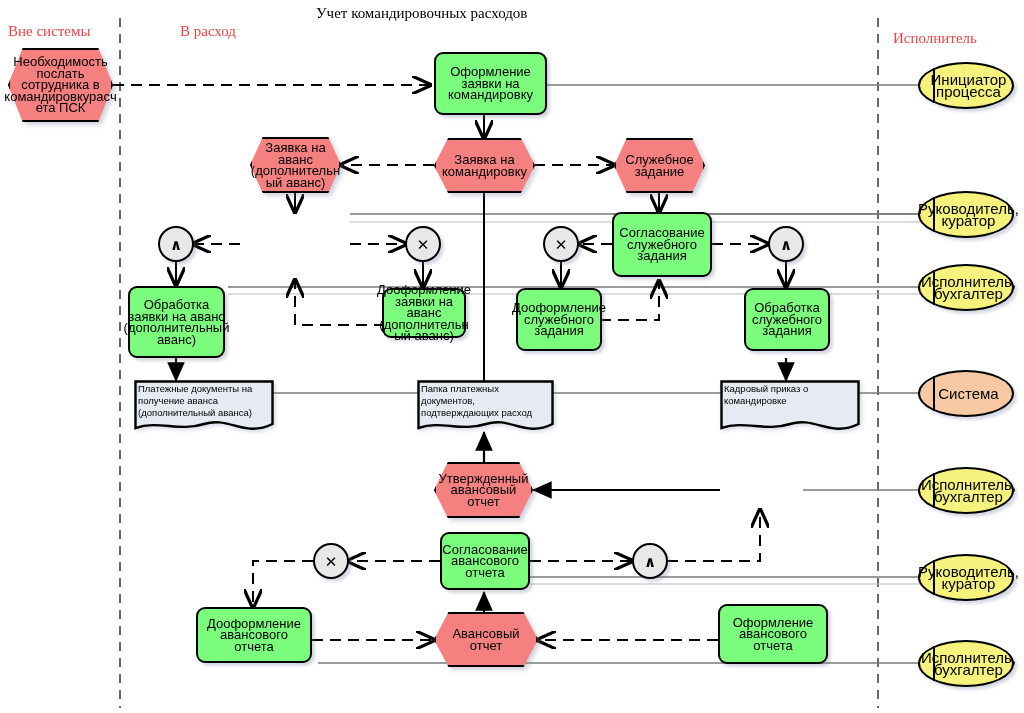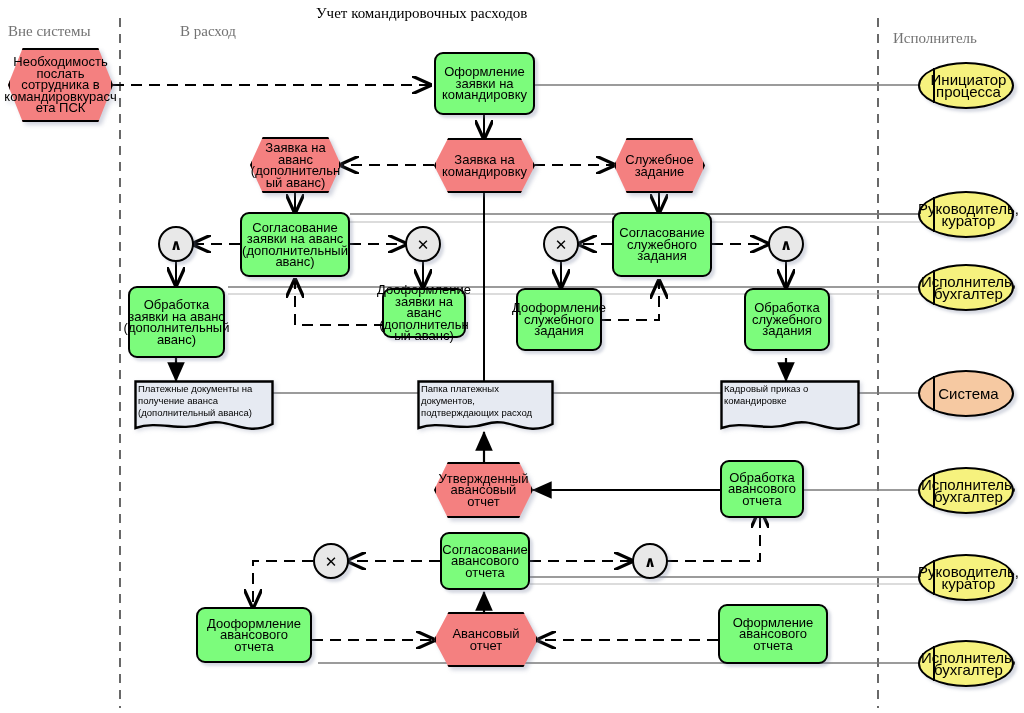--- a/index.html
+++ b/index.html
@@ -17,21 +17,21 @@
   }
   svg#wire{
     position:absolute;left:0;top:0;width:1024px;height:713px;
     pointer-events:none;
   }
   
   .lane-title{
     position:absolute;
     font-family:"Liberation Serif","DejaVu Serif",serif;
     font-size:15px;
-    color:#737373;
+    color:#ef4444;
     white-space:nowrap;
   }
   .diagram-title{
     position:absolute;
     font-family:"Liberation Serif","DejaVu Serif",serif;
     font-size:15px;
     color:#000;
     white-space:nowrap;
   }
   
@@ -208,42 +208,39 @@
 
   <div class="lane-title" style="left:8px;top:23px;">Вне системы</div>
   <div class="lane-title" style="left:180px;top:23px;">В расход</div>
   <div class="lane-title" style="left:893px;top:30px;">Исполнитель</div>
 
   <div class="node event" style="left:8px;top:48px;width:105px;height:74px;">
     <span class="hexbg"></span>
     <span class="lbl">Необходимость послать сотрудника в командировкурасч ета ПСК</span>
   </div>
 
-  <div class="node task" style="left:434px;top:52px;width:101px;height:63px;">
+  <div class="node task" style="left:434px;top:52px;width:113px;height:63px;">
     <span class="lbl">Оформление заявки на командировку</span>
   </div>
 
   <div class="node event" style="left:250px;top:137px;width:91px;height:56px;">
     <span class="hexbg"></span>
     <span class="lbl">Заявка на аванс (дополнительн ый аванс)</span>
   </div>
 
   <div class="node event" style="left:434px;top:138px;width:101px;height:55px;">
     <span class="hexbg"></span>
     <span class="lbl">Заявка на командировку</span>
   </div>
 
   <div class="node event" style="left:614px;top:138px;width:91px;height:55px;">
     <span class="hexbg"></span>
     <span class="lbl">Служебное задание</span>
   </div>
 
-  <div class="node task" style="left:240px;top:212px;width:110px;height:65px;">
-    <span class="lbl">Согласование заявки на аванс (дополнительный аванс)</span>
-  </div>
 
   <div class="node task" style="left:612px;top:212px;width:100px;height:65px;">
     <span class="lbl">Согласование служебного задания</span>
   </div>
 
   <div class="node gateway" style="left:158px;top:226px;width:36px;height:36px;">
     <span class="lbl">∧</span>
   </div>
   <div class="node gateway" style="left:405px;top:226px;width:36px;height:36px;">
     <span class="lbl">✕</span>
@@ -290,23 +287,20 @@
       <path d="M1.5,1.5 H138.5 V44 C110,58 95,36 70,44 C45,52 25,40 1.5,48 Z" fill="#e6eaf2" stroke="#000" stroke-width="2.4"></path>
     </svg>
     <span class="lbl">Кадровый приказ о командировке</span>
   </div>
 
   <div class="node event" style="left:434px;top:462px;width:99px;height:56px;">
     <span class="hexbg"></span>
     <span class="lbl">Утвержденный авансовый отчет</span>
   </div>
 
-  <div class="node task" style="left:720px;top:460px;width:84px;height:58px;">
-    <span class="lbl">Обработка авансового отчета</span>
-  </div>
 
   <div class="node task" style="left:440px;top:532px;width:90px;height:58px;">
     <span class="lbl">Согласование авансового отчета</span>
   </div>
 
   <div class="node gateway" style="left:313px;top:543px;width:36px;height:36px;">
     <span class="lbl">✕</span>
   </div>
   <div class="node gateway" style="left:632px;top:543px;width:36px;height:36px;">
     <span class="lbl">∧</span>

